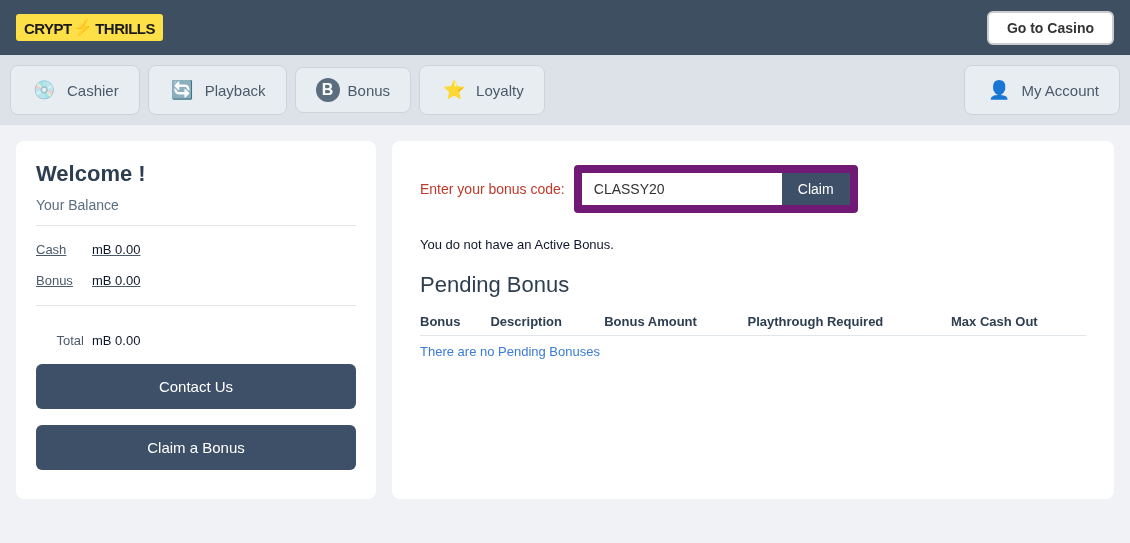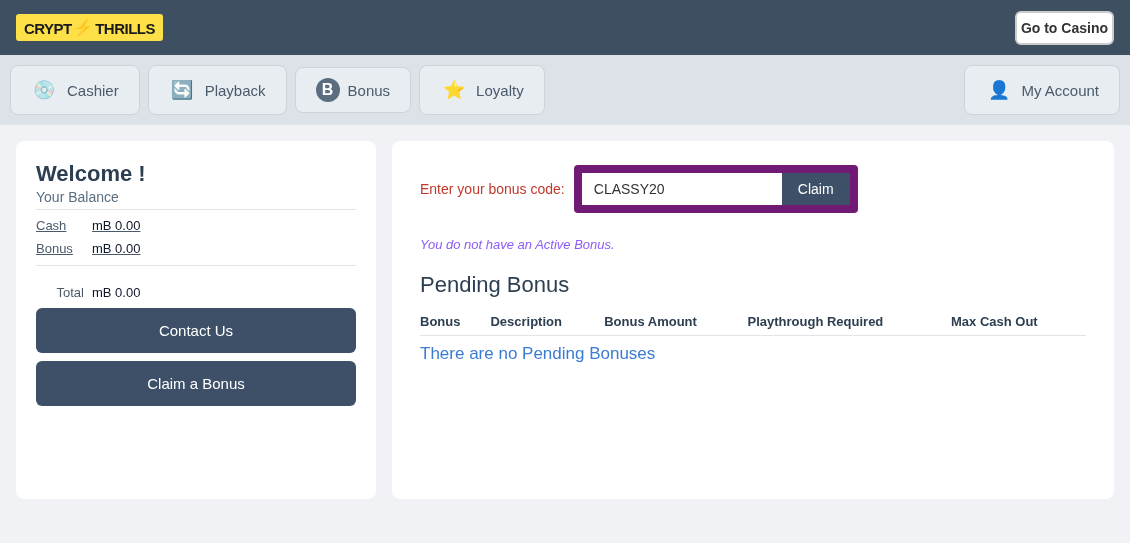--- a/index.html
+++ b/index.html
@@ -24,21 +24,21 @@
       display: flex;
       align-items: flex-end;
       gap: 2px;
       letter-spacing: -0.5px;
     }
     .logo-symbol { color: #e84040; font-size: 16px; }
     .go-casino-btn {
       background: white;
       border: 2px solid #ccc;
       border-radius: 6px;
-      padding: 7px 4px;
+      padding: 7px 18px;
       font-size: 14px;
       font-weight: bold;
       color: #333;
       cursor: pointer;
     }
 
     
     .nav-bar {
       background: #dde2e8;
       display: flex;
@@ -86,21 +86,21 @@
 
     
     .left-panel {
       background: white;
       border-radius: 8px;
       padding: 20px;
       width: 360px;
       flex-shrink: 0;
       display: flex;
       flex-direction: column;
-      gap: 0;
+      gap: 8px;
     }
     .welcome-title {
       font-size: 22px;
       color: #2c3e50;
       font-weight: bold;
     }
     .balance-label {
       font-size: 14px;
       color: #5a6e80;
       margin-top: 2px;
@@ -191,23 +191,22 @@
     }
 
     .active-bonus-title {
       font-size: 22px;
       color: #2c3e50;
       font-weight: 400;
       margin-bottom: 8px;
     }
     .no-active-bonus {
       font-size: 13px;
-      color: #8b5cf6;
+      color: #0f172a;
       margin-bottom: 20px;
-      font-style: italic;
     }
 
     .pending-title {
       font-size: 22px;
       color: #2c3e50;
       font-weight: 400;
       margin-bottom: 10px;
     }
     .pending-table {
       width: 100%;
@@ -215,21 +214,21 @@
     }
     .pending-table th {
       font-size: 13px;
       font-weight: bold;
       color: #2c3e50;
       text-align: left;
       padding: 6px 10px 6px 0;
       border-bottom: 1px solid #e0e5ea;
     }
     .pending-no-data {
-      font-size: 17px;
+      font-size: 13px;
       color: #3a7bd5;
       padding: 10px 0;
     }
     .pending-table td {
       padding: 8px 0;
     }
   </style>
 </head>
 <body>
 

